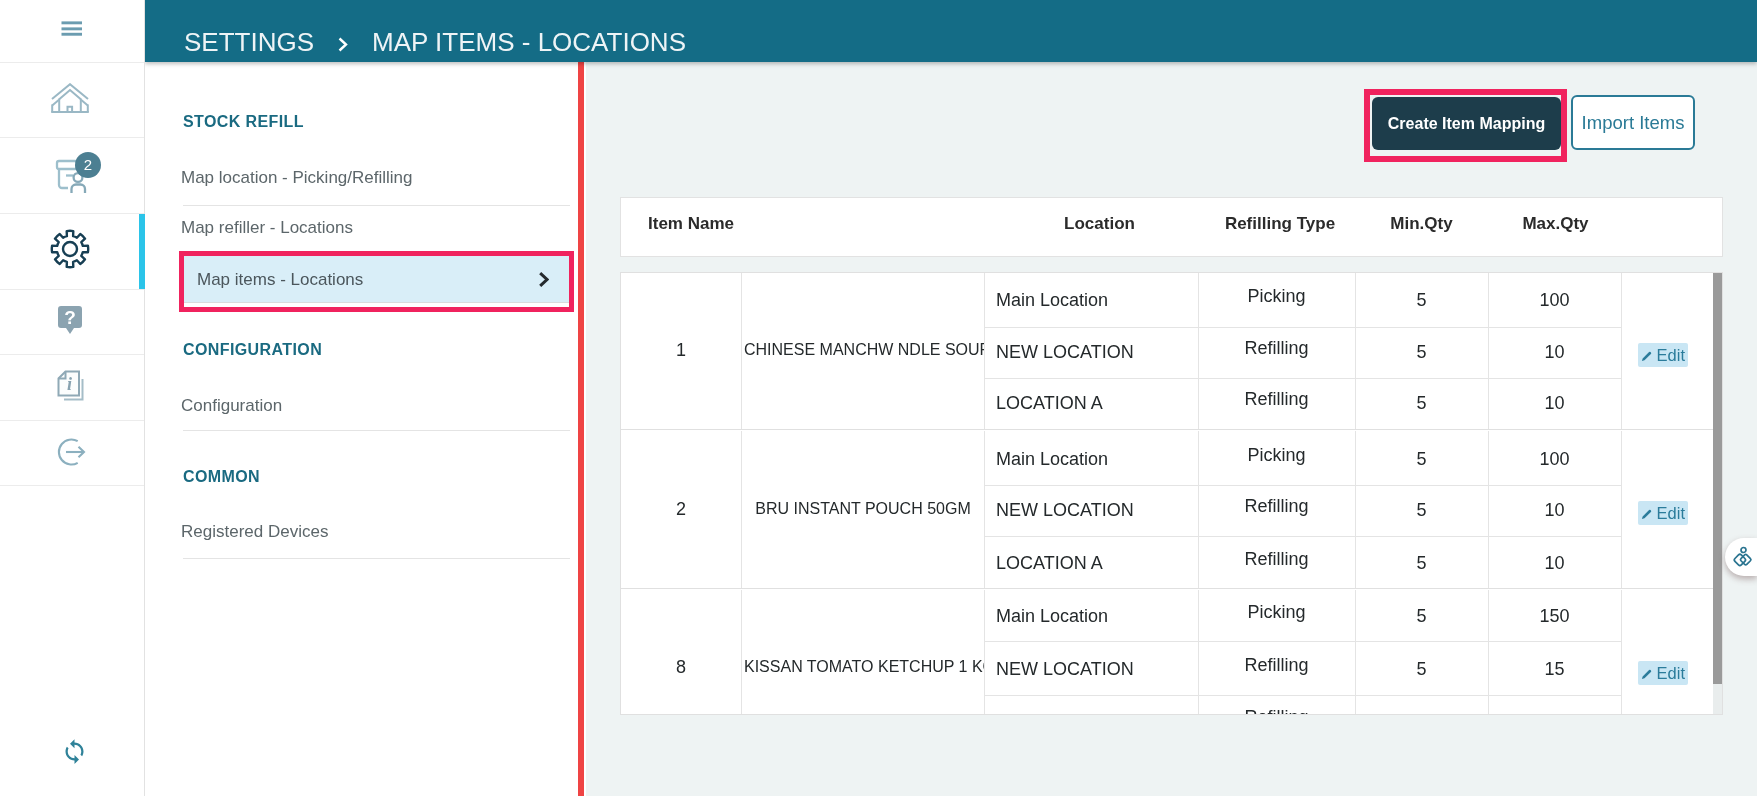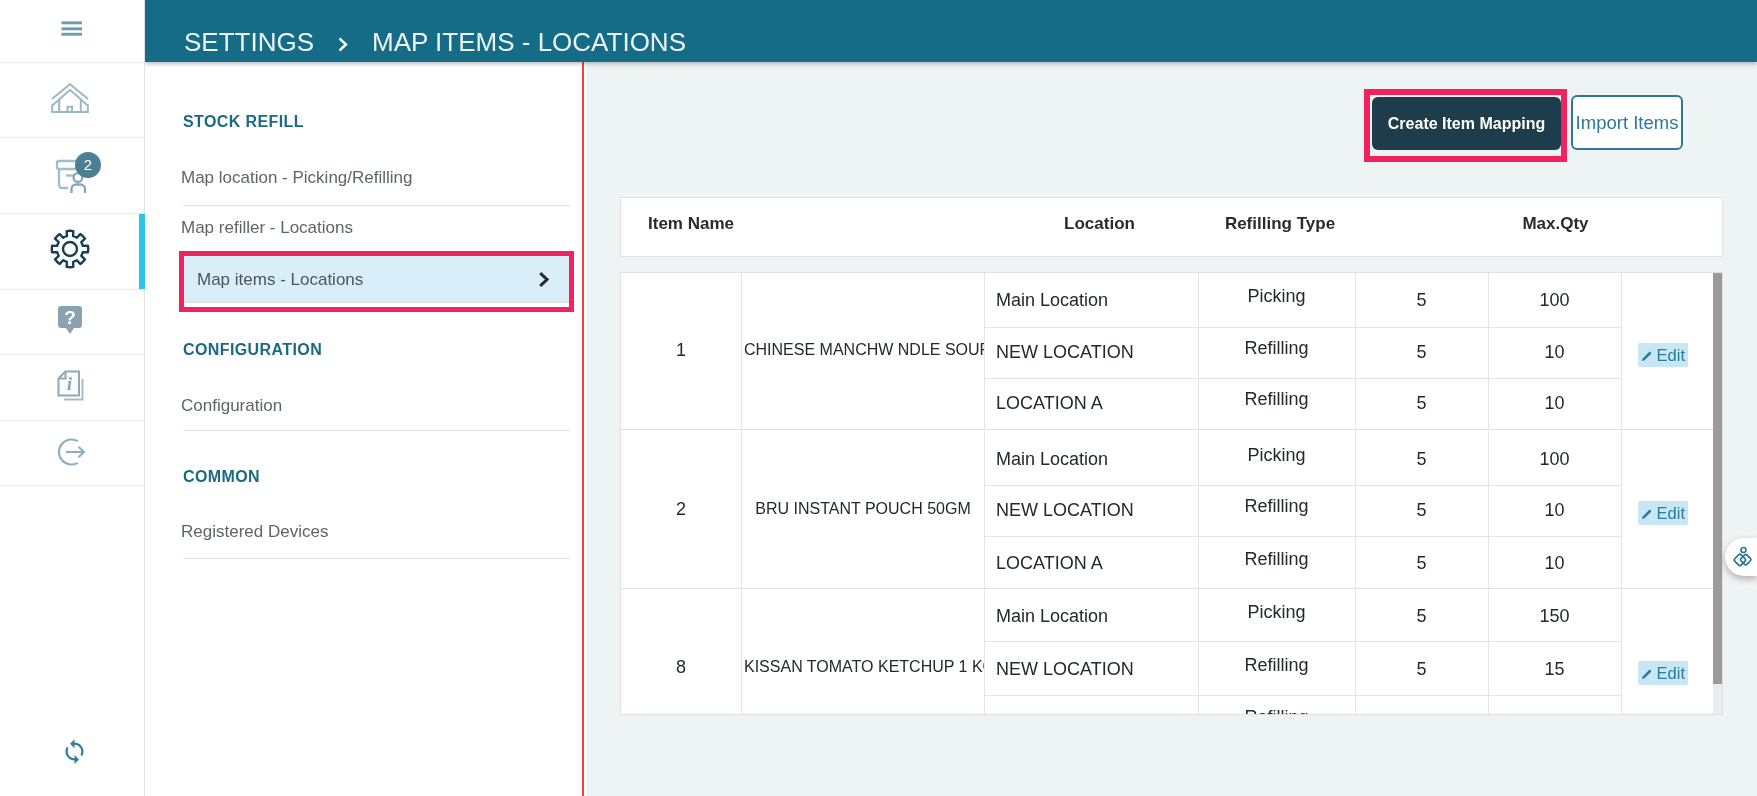--- a/index.html
+++ b/index.html
@@ -11,35 +11,35 @@
 .topbar { left:145px; top:0; width:1612px; height:62px; background:#146c86; box-shadow:0 2px 4px rgba(0,0,0,0.25); z-index:5; }
 .topbar .crumb { position:absolute; left:39px; top:27px; color:#eef4f6; font-size:26px; letter-spacing:0px; }
 
 
 .rail { left:0; top:0; width:145px; height:796px; background:#ffffff; border-right:1px solid #e2e2e2; z-index:6; }
 .rail .sep { position:absolute; left:0; width:144px; height:1px; background:#ececec; }
 .rail .ico { position:absolute; left:0; width:140px; text-align:center; }
 .activebar { position:absolute; left:139px; width:6px; background:#2bc4e9; }
 
 
-.subnav { left:145px; top:62px; width:439px; height:734px; background:#ffffff; border-right:2px solid #ef4444; z-index:4;text-align:right; }
+.subnav { left:145px; top:62px; width:439px; height:734px; background:#ffffff; border-right:6px solid #ef4444; z-index:4;text-align:right; }
 .sect { position:absolute; left:38px; color:#1a6a81; font-size:16px; font-weight:bold; letter-spacing:0.4px; }
 .navitem { position:absolute; left:36px; color:#5c666a; font-size:17px; }
 .navsep { position:absolute; left:38px; width:387px; height:1px; background:#e4e4e4; }
 .hl { position:absolute; left:34px; top:189px; width:395px; height:61px; background:#ffffff; border:5px solid #f0235e; }
 .hlbg { position:absolute; left:0; top:0; width:100%; height:47px; background:#d9eef8; border-bottom:1px solid #d9dcdd; }
 .hl .t { position:absolute; left:13px; top:14px; color:#4b565c; font-size:17px; }
 
 
 .main { left:586px; top:62px; width:1171px; height:734px; background:#eef3f3; }
 .search { position:absolute; left:48px; top:33px; width:268px; height:55px; background:#ffffff; border:1px solid #e9e9e9; border-radius:8px; }
 .search .ph { position:absolute; left:48px; top:16px; font-size:20px; color:#90a0a8; }
 .pinkbox { position:absolute; left:778px; top:27px; width:203px; height:73px; border:6px solid #f0235e; }
 .btn-dark { position:absolute; left:786px; top:35px; width:189px; height:53px; background:#1d3d4b; border-radius:6px; color:#ffffff; font-size:16px; font-weight:bold; text-align:center; line-height:53px; }
-.btn-light { position:absolute; left:985px; top:33px; width:112px; height:55px; background:#ffffff; border:2px solid #2a7a96; border-radius:6px; color:#2a7a96; font-size:18.5px; text-align:center; line-height:51px; }
+.btn-light { position:absolute; left:985px; top:33px; width:124px; height:55px; background:#ffffff; border:2px solid #2a7a96; border-radius:6px; color:#2a7a96; font-size:18.5px; text-align:center; line-height:51px; }
 
 
 .thead { position:absolute; left:34px; top:135px; width:1103px; height:60px; background:#ffffff; border:1px solid #e2e2e2; }
 .thead .hc { position:absolute; top:0; height:52px; line-height:52px; text-align:center; font-weight:bold; font-size:17px; color:#2b2b2b; }
 
 
 .tbody { position:absolute; left:34px; top:210px; width:1103px; height:443px; background:#ffffff; border:1px solid #e0e0e0; overflow:hidden; }
 .group { position:absolute; left:0; width:1101px; border-bottom:1px solid #e0e0e0; }
 .vline { position:absolute; top:0; width:1px; height:100%; background:#e4e4e4; }
 .rline { position:absolute; left:363px; width:637px; height:1px; background:#e4e4e4; }
@@ -173,20 +173,21 @@
 
 <div class="abs main">
   <div class="pinkbox"></div>
   <div class="btn-dark">Create Item Mapping</div>
   <div class="btn-light">Import Items</div>
 
   <div class="thead">
     <div class="hc" style="left:10px; width:120px;">Item Name</div>
     <div class="hc" style="left:396px; width:165px;">Location</div>
     <div class="hc" style="left:579px; width:160px;">Refilling Type</div>
+    <div class="hc" style="left:738px; width:125px;">Min.Qty</div>
     <div class="hc" style="left:872px; width:125px;">Max.Qty</div>
   </div>
 
   <div class="tbody">
 
     <div class="group" style="top:0px; height:157px;">
       <div class="vline" style="left:120px"></div>
       <div class="vline" style="left:363px"></div>
       <div class="vline" style="left:577px"></div>
       <div class="vline" style="left:734px"></div>

